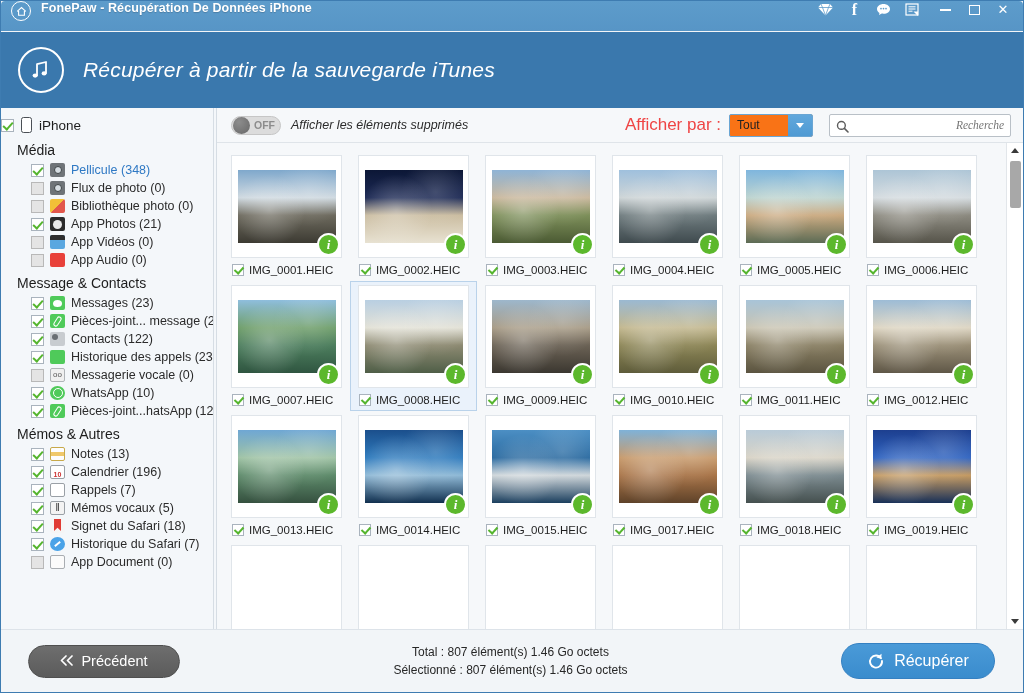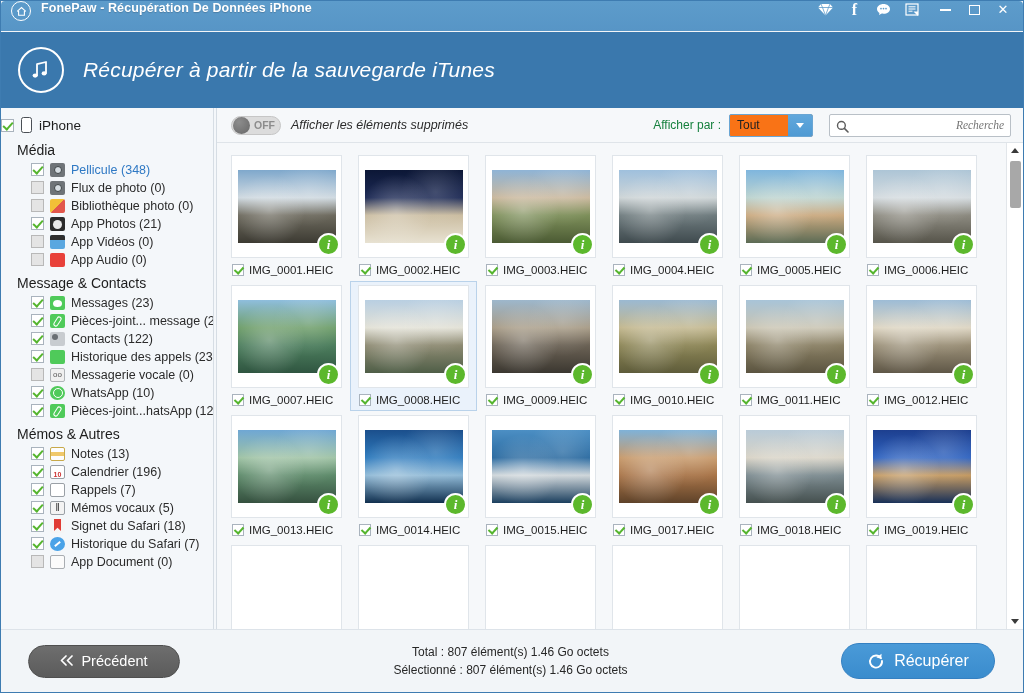--- a/index.html
+++ b/index.html
@@ -90,21 +90,21 @@
   .device-row {
     display: flex; align-items: center; gap: 7px;
     padding: 3px 0 3px 0; cursor: pointer;
   }
   .device-row .dev-label { font-size: 13.5px; color: #1d1d1d; }
   .group-title {
     font-size: 14px; color: #1d1d1d;
     padding: 6px 0 3px 16px; font-weight: normal;
   }
   .tree-item {
-    display: flex; align-items: flex-start; gap: 6px;
+    display: flex; align-items: center; gap: 6px;
     padding: 2px 0 2px 30px; cursor: pointer; white-space: nowrap;
   }
   .tree-item .lbl { font-size: 12.5px; color: #2b2b2b; }
   .tree-item.active .lbl { color: #2f79c4; }
 
   
   .cb {
     width: 13px; height: 13px; flex: none;
     border: 1px solid #a9b3bd; background: #ffffff;
     display: flex; align-items: center; justify-content: center;
@@ -184,21 +184,21 @@
   .toggle .knob {
     width: 17px; height: 17px; border-radius: 50%;
     background: radial-gradient(circle at 35% 30%, #8d8d8d, #676767);
     margin-left: 1px;
   }
   .toggle .state {
     font-size: 10.5px; color: #8c8c8c; margin-left: 4px; font-weight: bold;
   }
   .toolbar-label { font-size: 12.5px; color: #2b2b2b; margin-left: 10px; font-style: italic; }
   .tb-spacer { flex: 1; }
-  .afficher-par { font-size: 12px; color: #15803d; margin-right: 8px; }
+  .afficher-par { font-size: 17px; color: #ef4444; margin-right: 8px; }
   .select {
     width: 84px; height: 23px; background: #f97316;
     border: 1px solid #6aa6d4; border-radius: 2px;
     display: flex; align-items: center; cursor: pointer;
     position: relative; overflow: hidden;
   }
   .select .sel-val { font-size: 12px; color: #222; padding-left: 7px; flex:1; }
   .select .sel-arrow {
     width: 24px; height: 100%; background: linear-gradient(#62a8dc,#4f9ad3);
     display:flex; align-items:center; justify-content:center;

